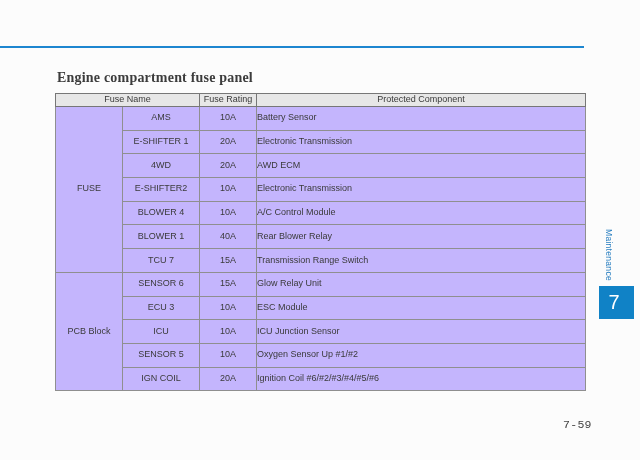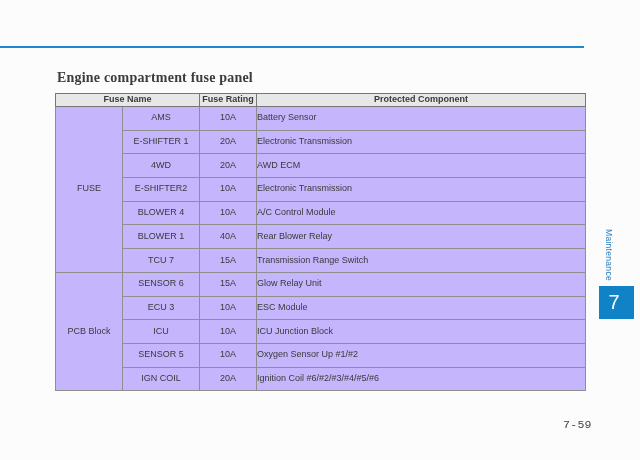--- a/index.html
+++ b/index.html
@@ -49,21 +49,21 @@
   table.fuse-table col.c-comp  { width: 329px; }
   table.fuse-table th,
   table.fuse-table td {
     border: 1px solid #8f8f8f;
     padding: 0;
     line-height: 1.1;
   }
   table.fuse-table thead tr { height: 13px; }
   table.fuse-table thead th {
     background: #e7e7e7;
-    font-weight: bold;
+    font-weight: normal;
     font-size: 9px;
     text-align: center;
     border-color: #777;
   }
   table.fuse-table tbody tr { height: 23.7px; }
   table.fuse-table tbody td {
     background: #c4b5fd;
     text-align: center;
     vertical-align: middle;
   }
@@ -172,21 +172,21 @@
         <td class="component-cell">Glow Relay Unit</td>
       </tr>
       <tr>
         <td class="name-cell">ECU 3</td>
         <td class="rating-cell">10A</td>
         <td class="component-cell">ESC Module</td>
       </tr>
       <tr>
         <td class="name-cell">ICU</td>
         <td class="rating-cell">10A</td>
-        <td class="component-cell">ICU Junction Block</td>
+        <td class="component-cell">ICU Junction Sensor</td>
       </tr>
       <tr>
         <td class="name-cell">SENSOR 5</td>
         <td class="rating-cell">10A</td>
         <td class="component-cell">Oxygen Sensor Up #1/#2</td>
       </tr>
       <tr>
         <td class="name-cell">IGN COIL</td>
         <td class="rating-cell">20A</td>
         <td class="component-cell">Ignition Coil #6/#2/#3/#4/#5/#6</td>

